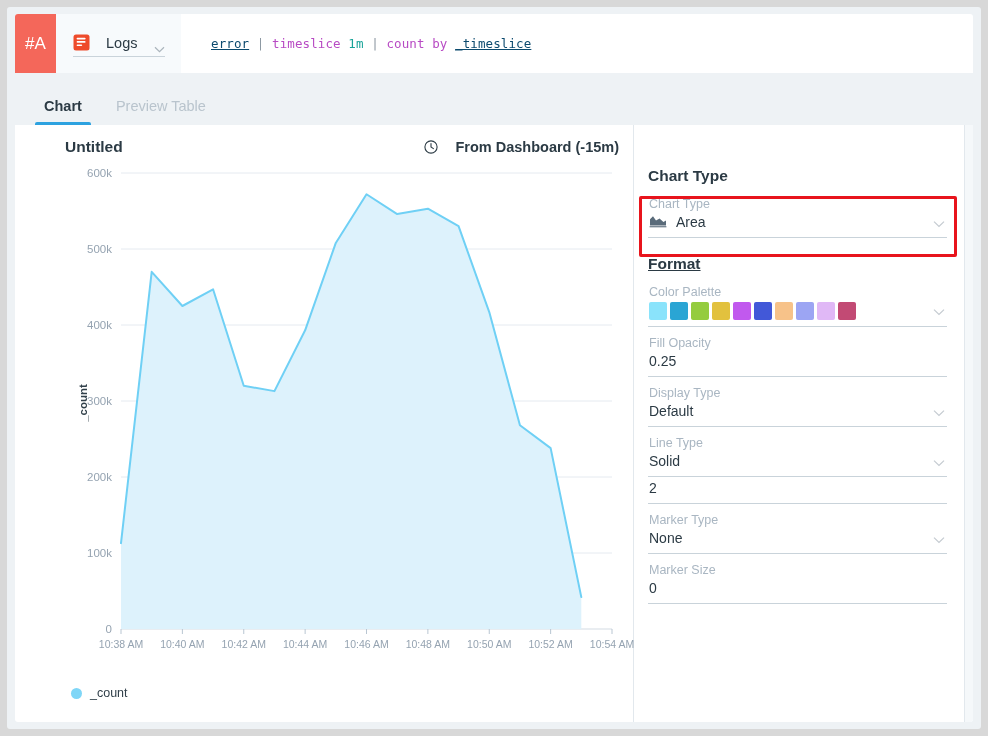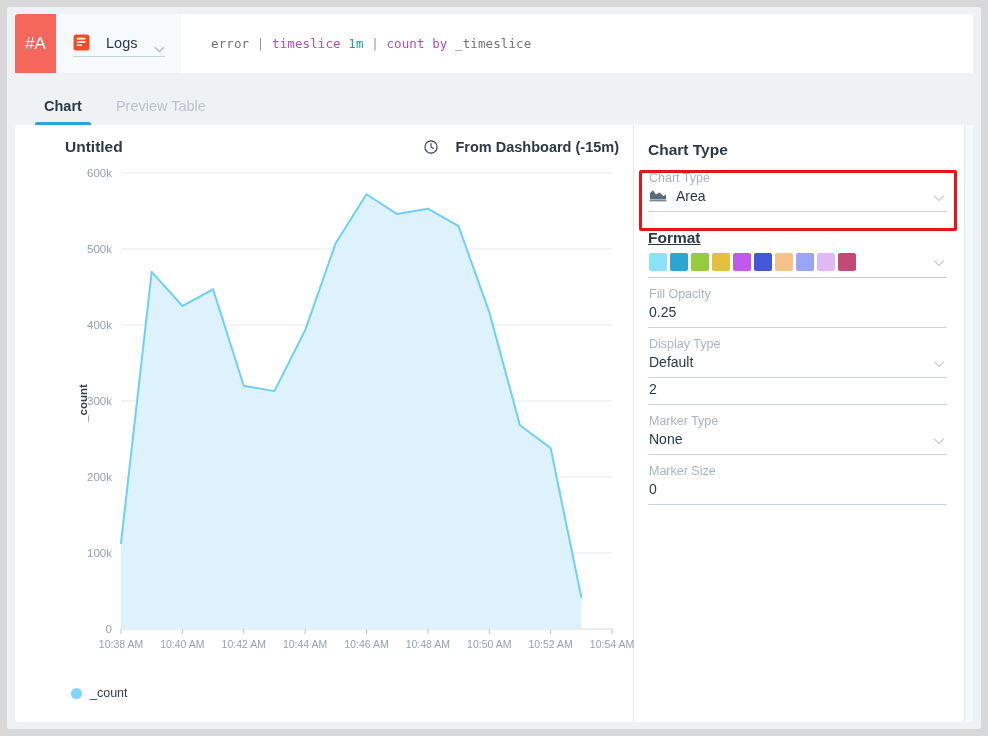--- a/index.html
+++ b/index.html
@@ -75,21 +75,21 @@
   .query-text {
     flex: 1;
     display: flex;
     align-items: center;
     padding-left: 30px;
     font-family: "DejaVu Sans Mono", monospace;
     font-size: 12.5px;
     letter-spacing: 0.1px;
     white-space: pre;
   }
-  .tok-plain { color: #737373; }
+  .tok-plain { color: #0c4a6e; text-decoration: underline; }
   .tok-op    { color: #8d99a3; }
   .tok-kw    { color: #b84bc4; }
   .tok-num   { color: #17a398; }
 
   
   .tab-strip {
     position: absolute;
     left: 8px; top: 66px;
     width: 958px; height: 52px;
     background: #eef2f5;
@@ -173,20 +173,21 @@
   }
   .legend-label { font-size: 12.5px; color: #31404a; }
 
   
   .settings-panel {
     width: 330px;
     flex: 0 0 330px;
     padding: 16px 17px 0 14px;
     position: relative;
     overflow: hidden;
+    margin-top: 26px;
   }
   .section-title {
     font-size: 15.5px;
     font-weight: bold;
     color: #2b3a44;
     margin-bottom: 6px;
   }
   .section-title.second { margin-top: 17px; text-decoration: underline; }
 
   .field { position: relative; margin-bottom: 3px; }
@@ -371,20 +372,21 @@
             </svg>
           </span>
         </div>
       </div>
 
       <div class="highlight-box"></div>
 
       <div class="section-title second">Format</div>
 
       <div class="field">
+        <div class="field-label">Color Palette</div>
         <div class="field-control">
           <span class="swatches" id="swatch-row">
               <span class="swatch" style="background: rgb(138, 227, 251);"></span>
               <span class="swatch" style="background: rgb(42, 165, 212);"></span>
               <span class="swatch" style="background: rgb(148, 204, 62);"></span>
               <span class="swatch" style="background: rgb(226, 193, 62);"></span>
               <span class="swatch" style="background: rgb(193, 89, 238);"></span>
               <span class="swatch" style="background: rgb(66, 88, 216);"></span>
               <span class="swatch" style="background: rgb(247, 194, 137);"></span>
               <span class="swatch" style="background: rgb(156, 165, 243);"></span>
@@ -411,20 +413,31 @@
         <div class="field-control">
           <span class="field-value">Default</span>
           <span class="chev">
             <svg viewBox="0 0 12 8" width="12" height="8">
                 <path d="M1 1.6 L6 6.4 L11 1.6" fill="none" stroke="#8a97a3" stroke-width="1.2"></path>
               </svg>
           </span>
         </div>
       </div>
 
+      <div class="field">
+        <div class="field-label">Line Type</div>
+        <div class="field-control">
+          <span class="field-value">Solid</span>
+          <span class="chev">
+            <svg viewBox="0 0 12 8" width="12" height="8">
+                <path d="M1 1.6 L6 6.4 L11 1.6" fill="none" stroke="#8a97a3" stroke-width="1.2"></path>
+              </svg>
+          </span>
+        </div>
+      </div>
 
       <div class="field">
         <div class="field-control">
           <span class="field-value">2</span>
         </div>
       </div>
 
       <div class="field">
         <div class="field-label">Marker Type</div>
         <div class="field-control">

